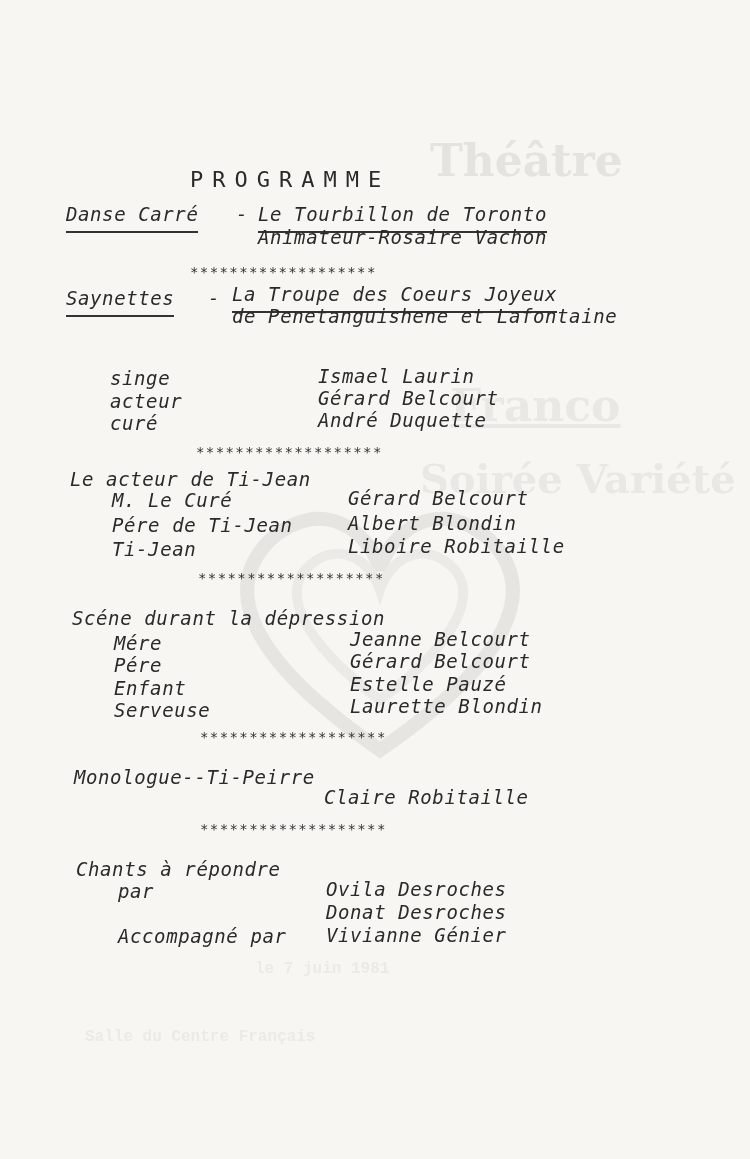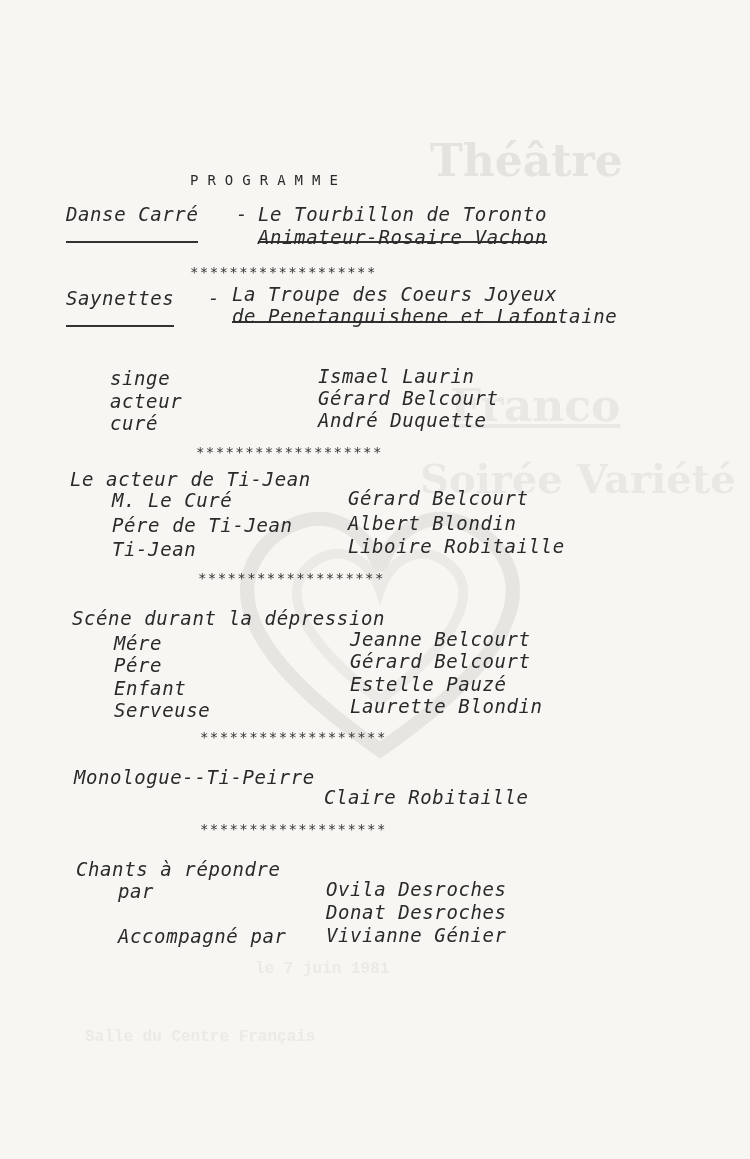--- a/index.html
+++ b/index.html
@@ -13,23 +13,23 @@
   .page { position: absolute; inset: 0; background: #f7f6f2; }
   .ghost {
     position: absolute; color: #e4e3df; font-family: "DejaVu Serif", serif;
     font-weight: bold; pointer-events: none; white-space: nowrap;
   }
   .ghost-mono { font-family: "Liberation Mono", monospace; font-weight: bold; color: #ebeae6; }
   .line {
     position: absolute; white-space: pre; font-size: 19px; letter-spacing: 0.6px;
     font-style: italic; line-height: 22px;
   }
-  .title { font-style: normal; letter-spacing: 9px; font-size: 14px; text-align: center; }
+  .title { font-style: normal; letter-spacing: 9px; font-size: 22px; text-align: center; }
   .stars { font-style: normal; font-size: 14px; letter-spacing: 1.4px; color: #333; }
-  .ul { border-bottom: 2px solid #333; padding-bottom: 16px; }
+  .ul { border-bottom: 2px solid #333; padding-bottom: 6px; }
 </style>
 </head>
 <body>
 
 <div class="page">
 
   <div class="ghost" style="left:430px; top:135px; font-size:44px;">Théâtre</div>
   <div class="ghost" style="left:450px; top:380px; font-size:44px; color:#e9e8e4;text-decoration:underline;">Franco</div>
   <div class="ghost" style="left:420px; top:455px; font-size:40px; color:#e9e8e4;">Soirée Variété</div>
   <div class="ghost ghost-mono" style="left:255px; top:960px; font-size:16px;">le 7 juin 1981</div>

